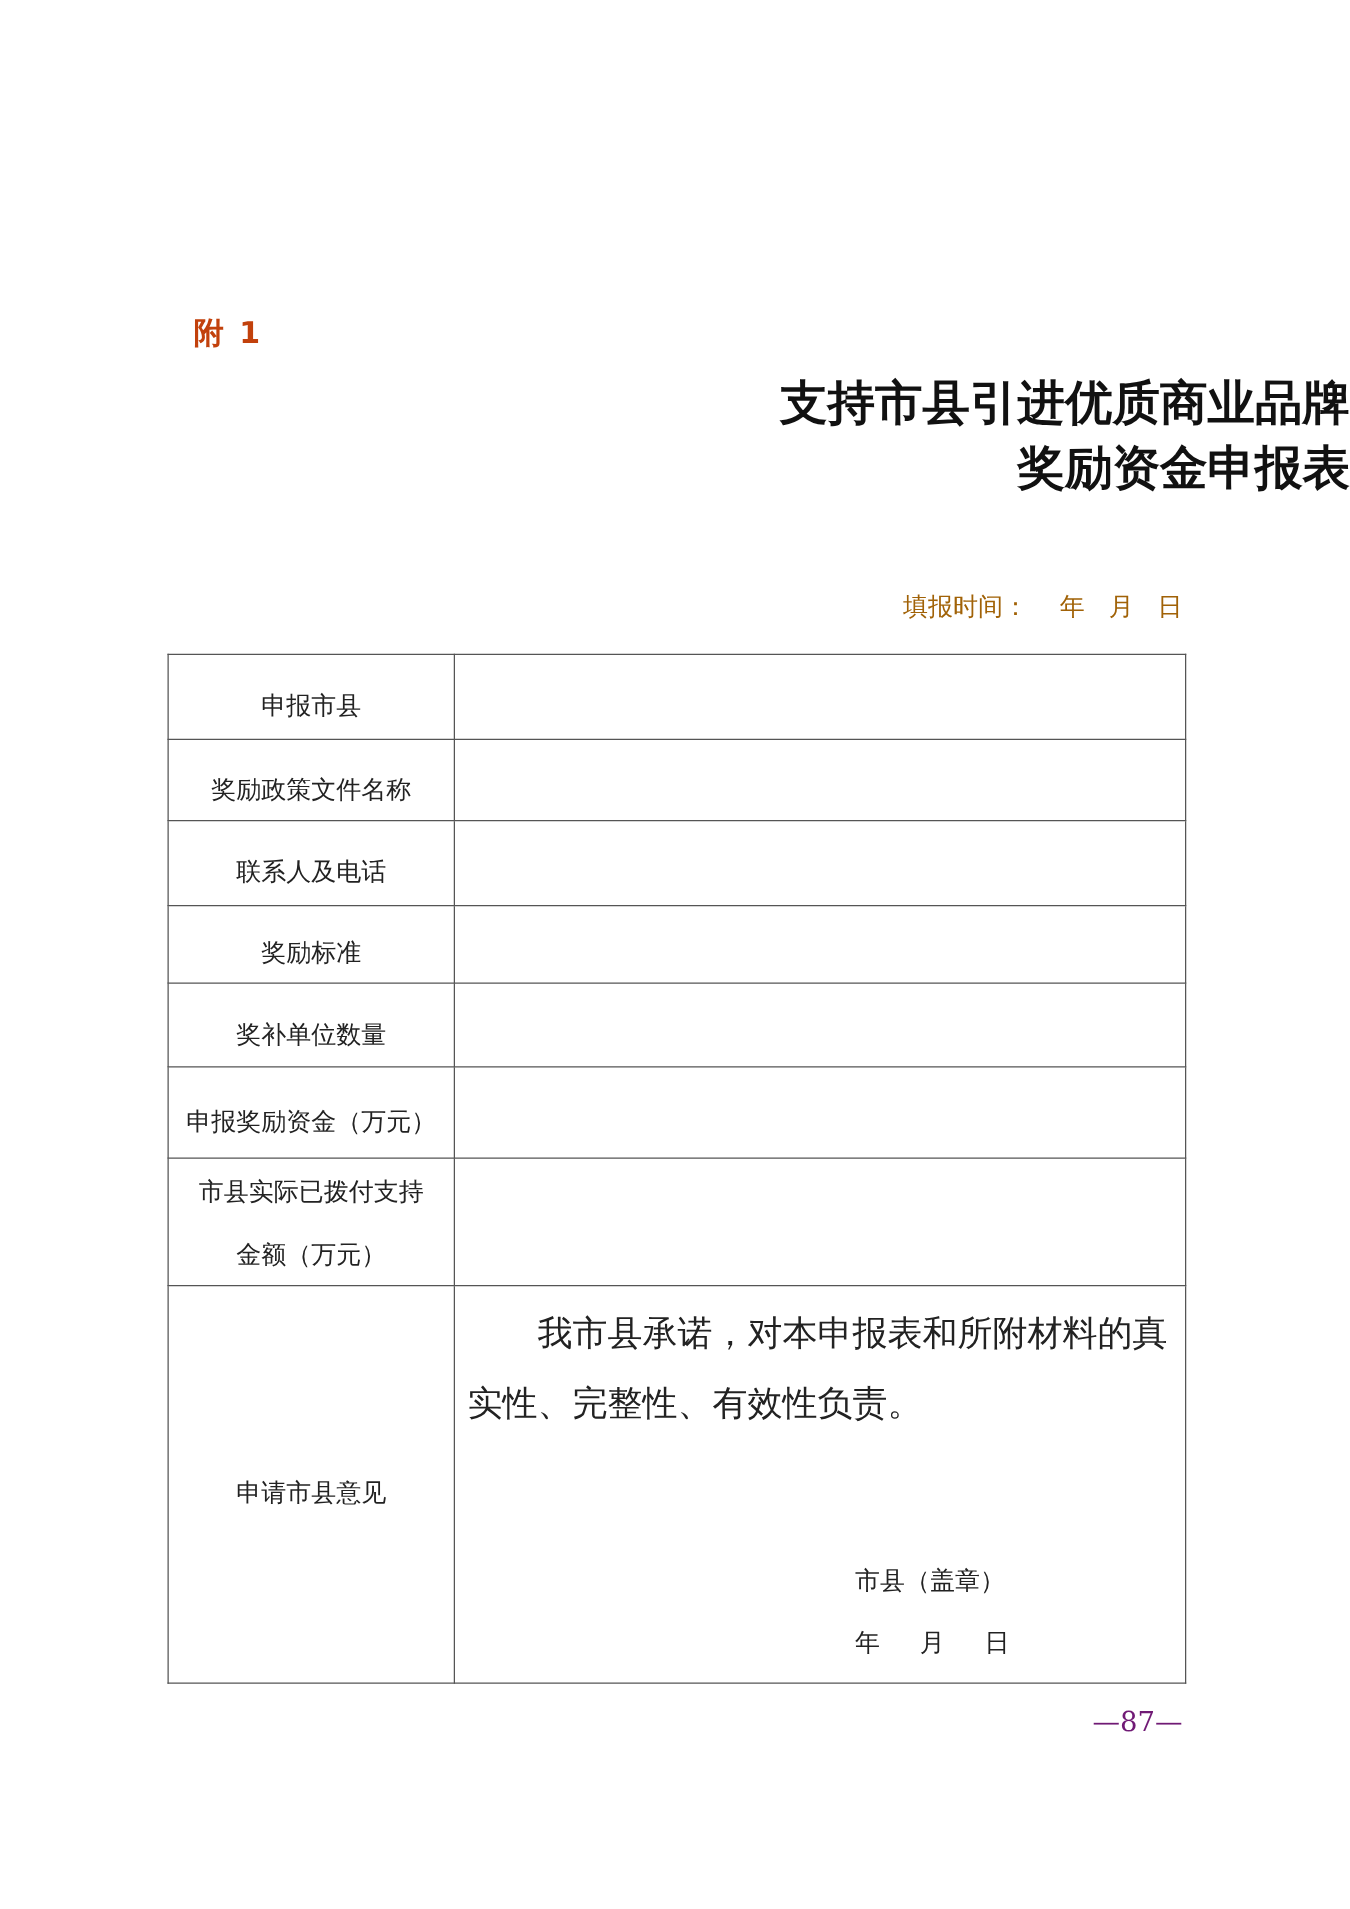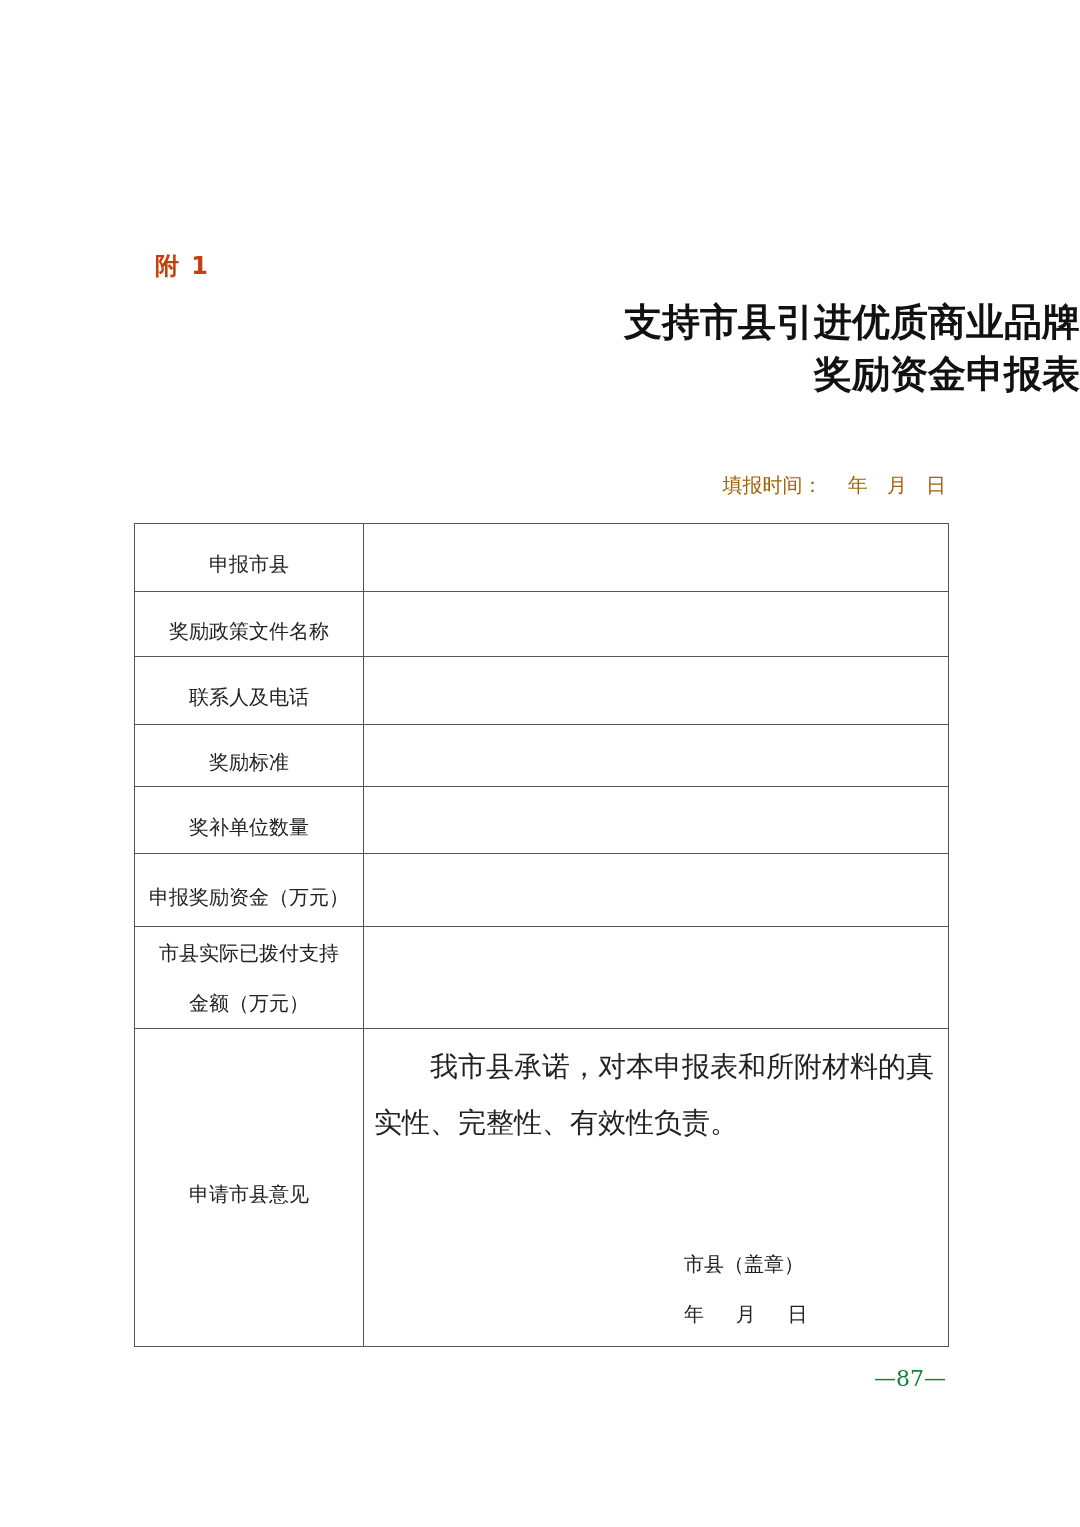--- a/index.html
+++ b/index.html
@@ -10,21 +10,21 @@
     table.form { position: absolute; left: 134px; top: 505px; width: 815px; border-collapse: collapse; font-family: "DejaVu Serif", serif; font-size: 20px; color: #222; margin-top: 18px; }
     table.form td { border: 1.5px solid #555; padding: 0; }
     td.label { width: 228px; text-align: center; vertical-align: middle; }
     td.label span { display: inline-block; padding-top: 14px; }
     td.label.two-line span { line-height: 50px; padding-top: 0; }
     td.value { vertical-align: top; }
     .opinion { position: relative; height: 317px; }
     .pledge { position: absolute; left: 10px; right: 8px; top: 10px; line-height: 56px; text-indent: 2em; font-size: 28px; }
     .seal { position: absolute; left: 320px; top: 222px; font-size: 20px; }
     .sign-date { position: absolute; left: 320px; top: 272px; font-size: 20px; white-space: pre; }
-    .page-num { position: absolute; right: 134px; top: 1366px; font-family: "DejaVu Serif", serif; font-size: 22px; color: #15803d; }
+    .page-num { position: absolute; right: 134px; top: 1366px; font-family: "DejaVu Serif", serif; font-size: 22px; color: #701a75; }
   </style>
 </head>
 <body>
 
 <div class="annex">附 1</div>
 
 <div class="title">
   <div>支持市县引进优质商业品牌</div>
   <div>奖励资金申报表</div>
 </div>

